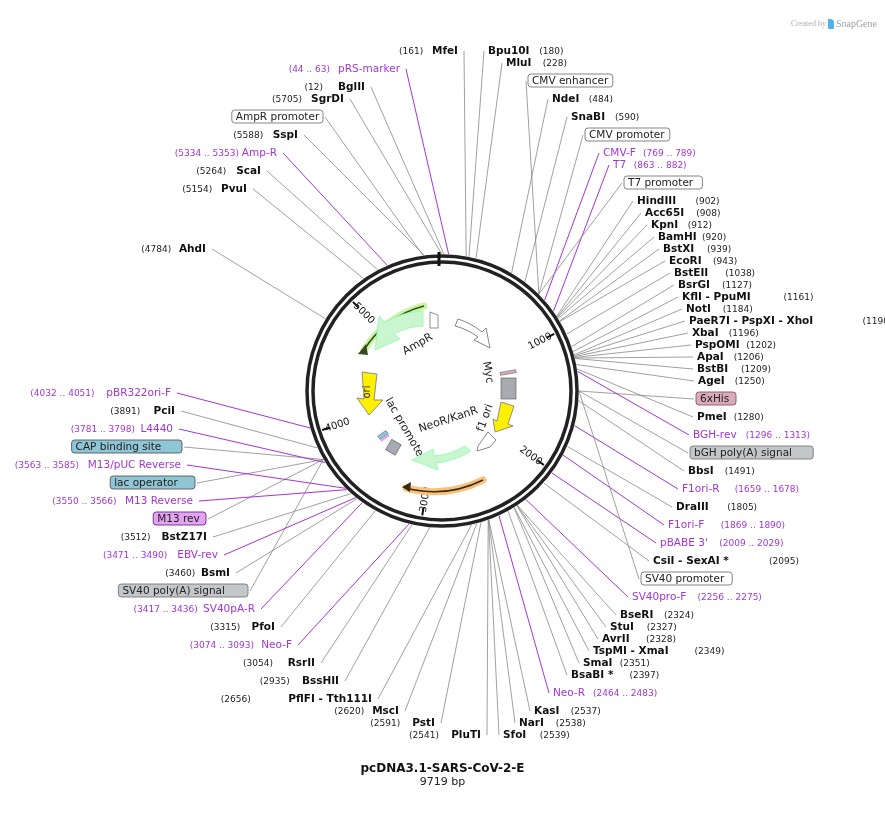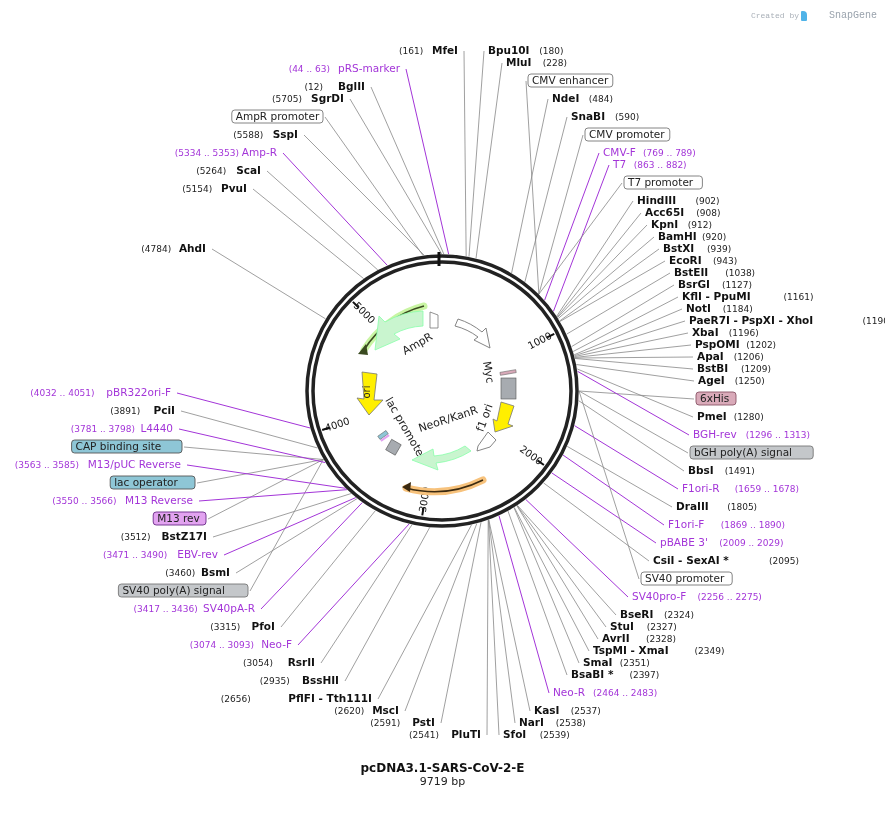--- a/index.html
+++ b/index.html
@@ -1,21 +1,21 @@
 <!DOCTYPE html>
 <html><head>
 <meta charset="utf-8">
 <style>
   html, body { margin: 0; padding: 0; background: #ffffff; }
   body { width: 885px; height: 818px; position: relative; overflow: hidden;
          font-family: "DejaVu Sans", sans-serif; }
   #map { position: absolute; left: 0; top: 0; }
-  .credit { position: absolute; right: 8px; top: 10px; font-size: 8px; color: #a9b0b8;
-            font-family: Liberation Mono, monospace; display: flex; align-items: center; gap: 2px; }
-  .credit .brand { color: #9aa3ad; font-size: 10px; margin-left: 20px; }
+  .credit { position: absolute; right: 8px; top: 18px; font-size: 8px; color: #a9b0b8;
+            font-family: Liberation Serif, serif; display: flex; align-items: center; gap: 2px; }
+  .credit .brand { color: #9aa3ad; font-size: 10px; }
   .credit .logo { display: inline-block; width: 6px; height: 10px; background: #4fb3e8;
                   border-radius: 1px 4px 1px 1px; }
   .title-block { position: absolute; left: 0; width: 885px; top: 761px; text-align: center; }
   .title { font-weight: bold; font-size: 12px; color: #111; }
   .bp { font-size: 11px; color: #222; }
   text { font-family: "DejaVu Sans", sans-serif; }
   .lbl-name { font-weight: bold; font-size: 10.5px; fill: #111; }
   .lbl-pos { font-size: 9px; fill: #222; }
   .lbl-primer { font-size: 10.5px; fill: #a335d8; }
   .lbl-primer-pos { font-size: 9px; fill: #a335d8; }

